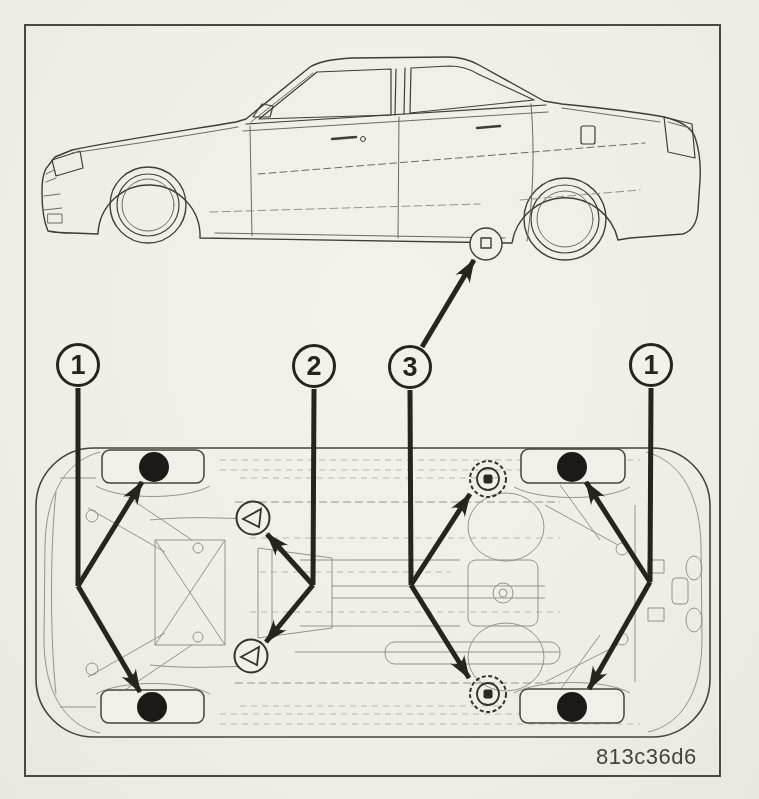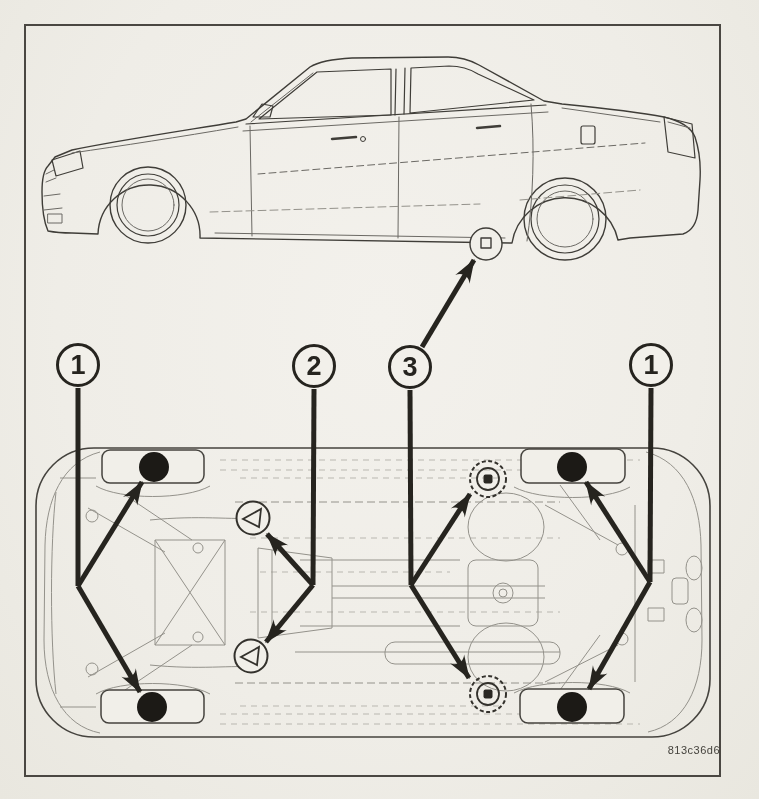--- a/index.html
+++ b/index.html
@@ -22,22 +22,22 @@
   svg.art{position:absolute;left:0;top:0;width:759px;height:799px;}
   .callout{
     position:absolute;width:44px;height:44px;box-sizing:border-box;
     border:3px solid #26241f;border-radius:50%;
     background:#f2f0ea;
     display:flex;align-items:center;justify-content:center;
     font-size:27px;font-weight:600;color:#26241f;line-height:1;
     letter-spacing:0;
   }
   .figcode{
-    position:absolute;left:628px;top:744px;width:92px;height:20px;
-    font-size:11px;color:#45433d;text-align:right;letter-spacing:.5px;
+    position:absolute;left:596px;top:744px;width:92px;height:20px;
+    font-size:22px;color:#45433d;text-align:right;letter-spacing:.5px;
   }
 </style>
 </head>
 <body>
 
 <div class="page">
 
   <div class="frame"></div>
 
   <svg class="art" viewBox="0 0 759 799">

